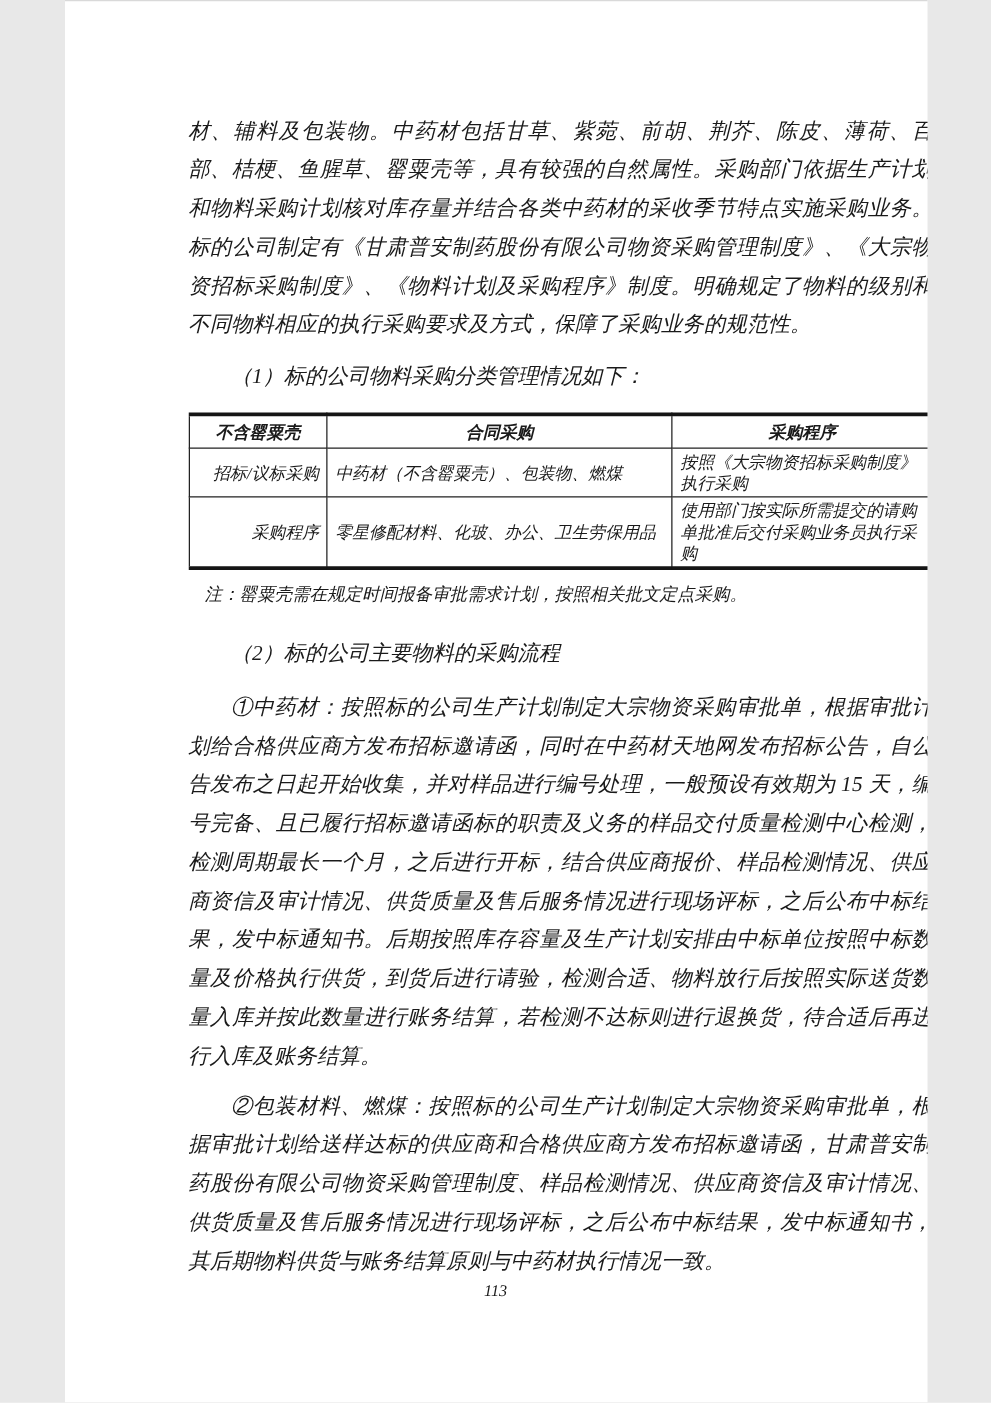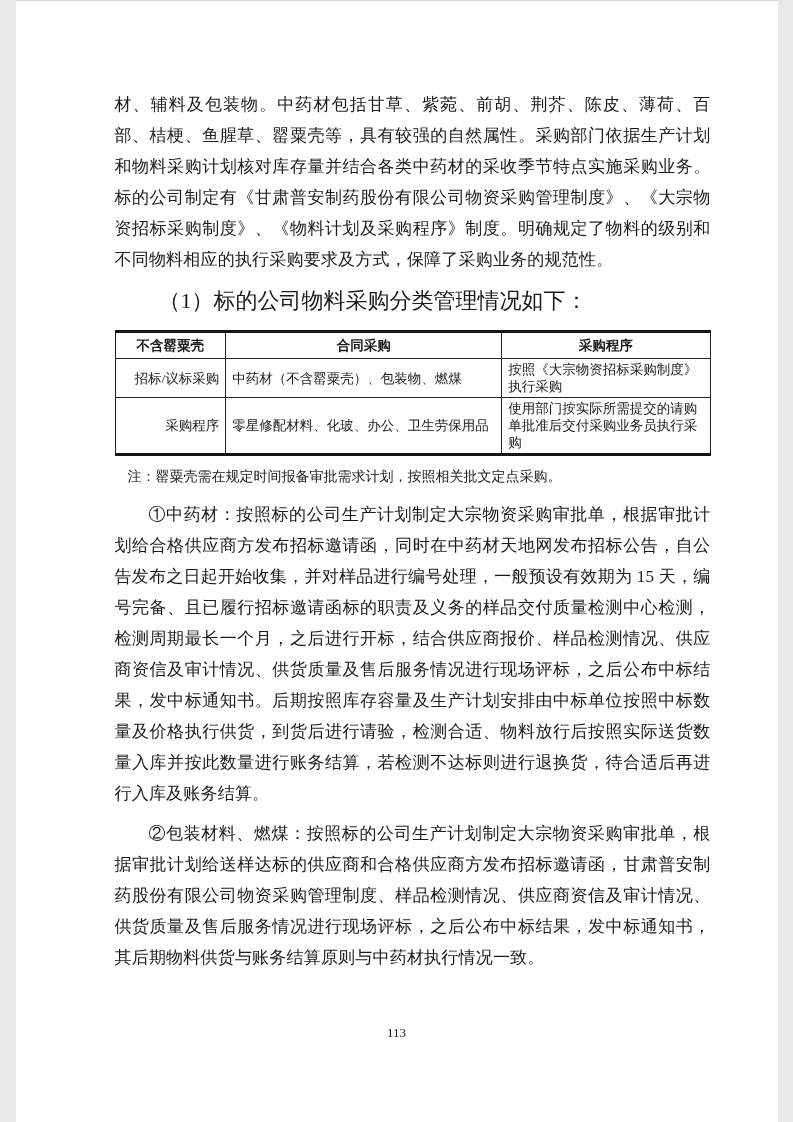--- a/index.html
+++ b/index.html
@@ -1,43 +1,44 @@
 <!DOCTYPE html>
 <html><head>
 <meta charset="utf-8">
 <style>
   * { box-sizing: border-box; }
   html, body { margin: 0; padding: 0; background: #e8e8e8; }
   .page {
     position: relative;
-    width: 762px;
+    width: 690px;
     height: 1122px;
     margin: 0 auto;
     background: #ffffff;
     font-family: "Liberation Serif", "DejaVu Serif", serif;
     color: #1a1a1a;
     overflow: hidden;
     border-top: 1px solid #d9d9d9;
+    font-style: italic;
   }
   .content {
     position: absolute;
     left: 99px;
     top: 88px;
     width: 596px;
   }
   p { margin: 0; }
   .body-par {
     font-size: 17px;
     line-height: 31px;
     text-align: justify;
     letter-spacing: 0.2px;
   }
   .indent { text-indent: 2em; }
   .heading-line {
-    font-size: 22px;
+    font-size: 17px;
     line-height: 31px;
     text-indent: 2em;
   }
   .h1-line { margin-top: 10px; }
   .h2-line { margin-top: 20px; }
   table.proc-table {
     width: 100%;
     border-collapse: collapse;
     margin-top: 14px;
     border-top: 3px solid #151515;
@@ -112,20 +113,21 @@
         <tr>
           <td class="c-center">采购程序</td>
           <td class="c-left">零星修配材料、化玻、办公、卫生劳保用品</td>
           <td class="c-left">使用部门按实际所需提交的请购单批准后交付采购业务员执行采购</td>
         </tr>
       </tbody>
     </table>
 
     <p class="table-note">注：罂粟壳需在规定时间报备审批需求计划，按照相关批文定点采购。</p>
 
+    <p class="heading-line h2-line">（2）标的公司主要物料的采购流程</p>
 
     <p class="body-par indent par-herbs">①中药材：按照标的公司生产计划制定大宗物资采购审批单，根据审批计划给合格供应商方发布招标邀请函，同时在中药材天地网发布招标公告，自公告发布之日起开始收集，并对样品进行编号处理，一般预设有效期为 15 天，编号完备、且已履行招标邀请函标的职责及义务的样品交付质量检测中心检测，检测周期最长一个月，之后进行开标，结合供应商报价、样品检测情况、供应商资信及审计情况、供货质量及售后服务情况进行现场评标，之后公布中标结果，发中标通知书。后期按照库存容量及生产计划安排由中标单位按照中标数量及价格执行供货，到货后进行请验，检测合适、物料放行后按照实际送货数量入库并按此数量进行账务结算，若检测不达标则进行退换货，待合适后再进行入库及账务结算。</p>
 
     <p class="body-par indent par-packaging">②包装材料、燃煤：按照标的公司生产计划制定大宗物资采购审批单，根据审批计划给送样达标的供应商和合格供应商方发布招标邀请函，甘肃普安制药股份有限公司物资采购管理制度、样品检测情况、供应商资信及审计情况、供货质量及售后服务情况进行现场评标，之后公布中标结果，发中标通知书，其后期物料供货与账务结算原则与中药材执行情况一致。</p>
 
   </div>
 
   <div class="page-number">113</div>
 </div>
 

